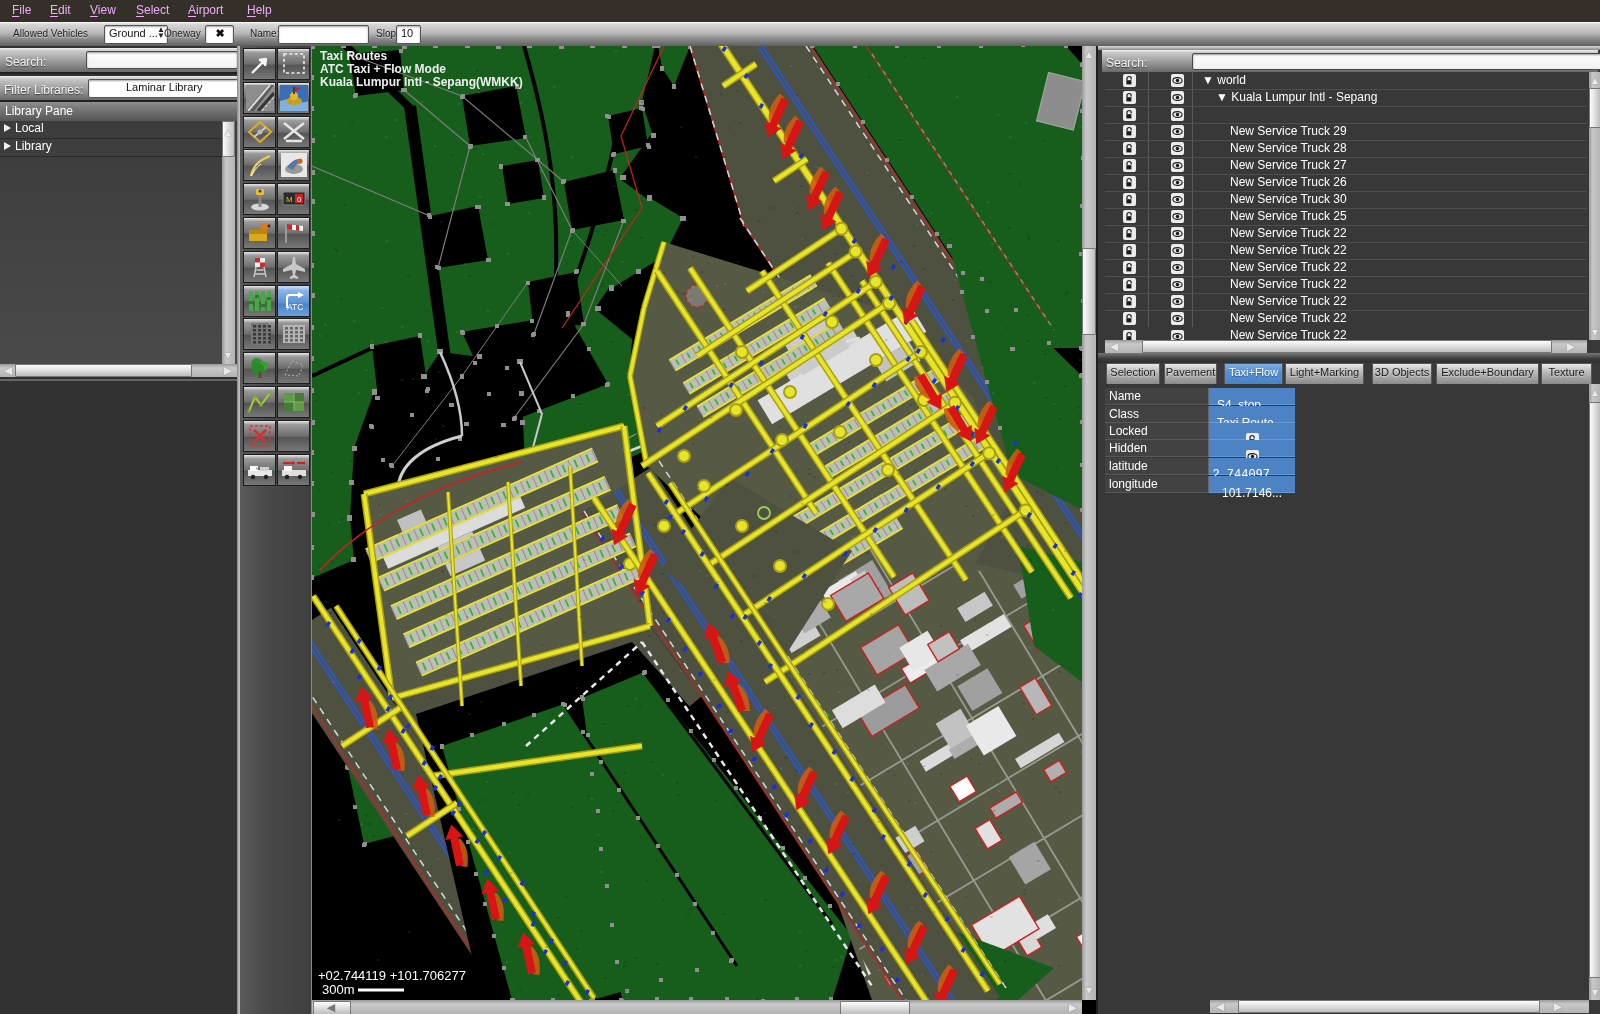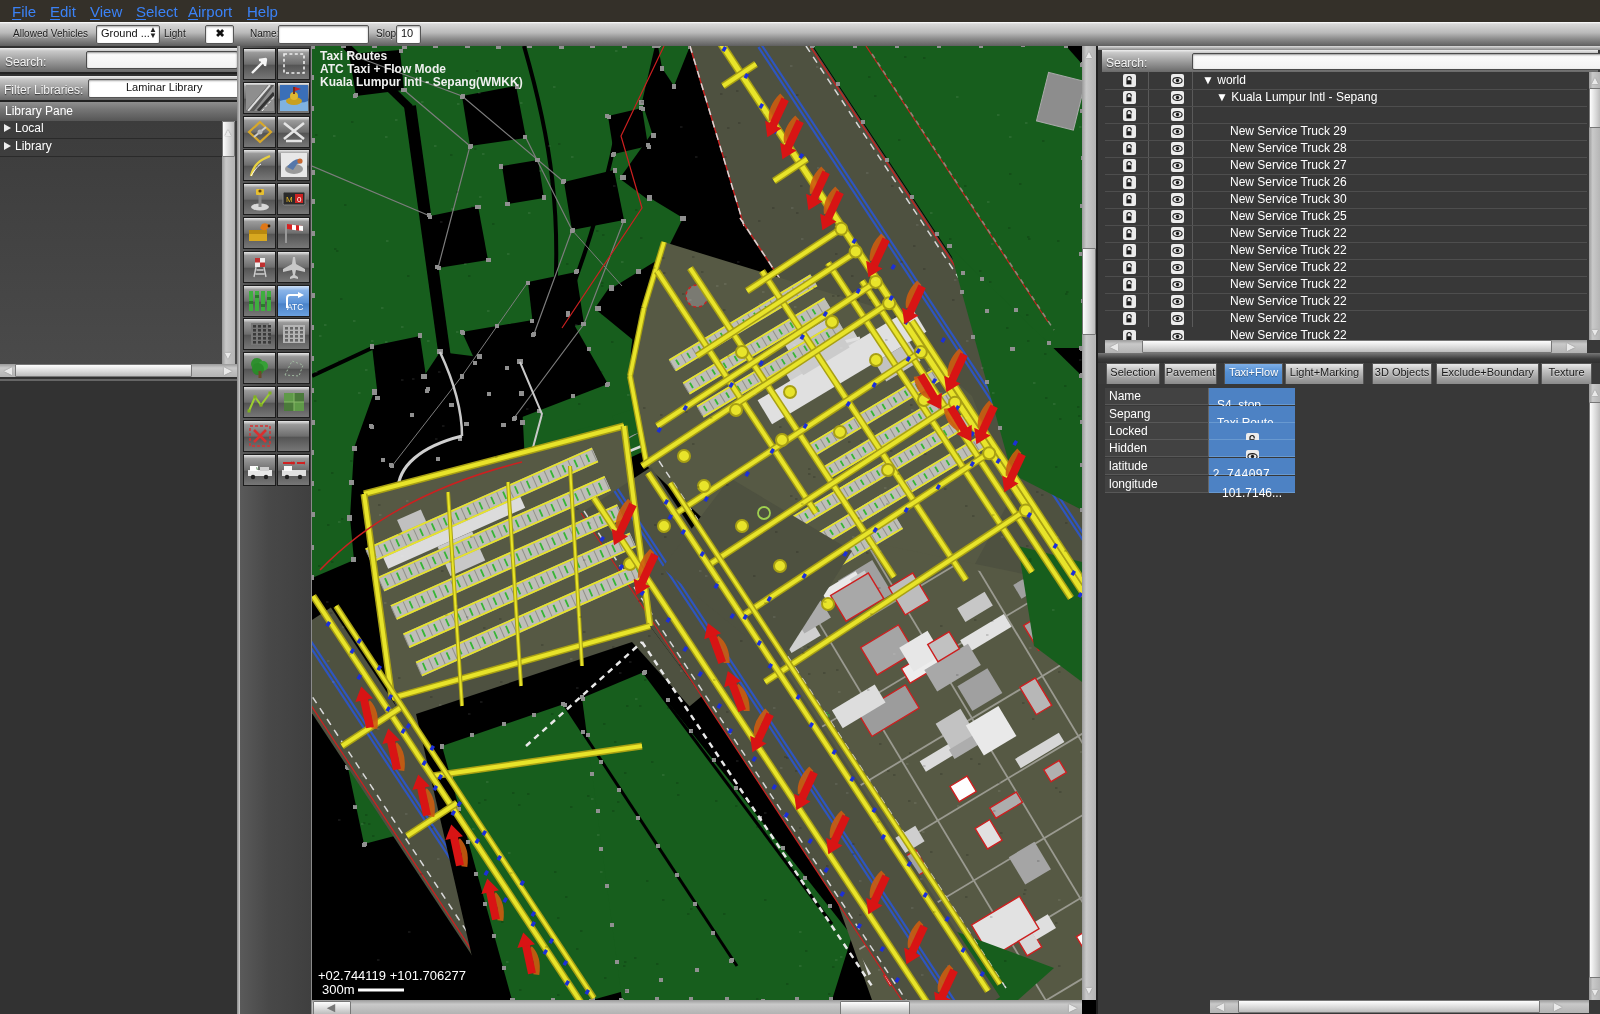--- a/index.html
+++ b/index.html
@@ -1,20 +1,20 @@
 <!DOCTYPE html>
 <html><head><meta charset="utf-8"><title>WED</title>
 <style>
 html,body{margin:0;padding:0;}
 body{width:1600px;height:1014px;overflow:hidden;position:relative;
  font-family:"Liberation Sans",sans-serif;background:#4a4a4a;}
 .abs{position:absolute;}
 
-#menubar{left:0;top:0;width:1600px;height:22px;background:#343029;color:#3b82f6;
- font-size:15px;}
+#menubar{left:0;top:0;width:1600px;height:22px;background:#343029;color:#f0abfc;
+ font-size:12px;}
 #menubar span{position:absolute;top:3px;}
 #menubar u{text-decoration:underline;text-underline-offset:2px;}
 
 #toolbar{left:0;top:22px;width:1600px;height:24px;
  background:linear-gradient(#ffffff 0%,#d9d9d9 8%,#b9b9b9 45%,#8c8c8c 70%,#5f5f5f 100%);
  border-bottom:1px solid #222;}
 .tblabel{position:absolute;font-size:10px;color:#1c1c1c;top:6px;
  text-shadow:0 1px 0 rgba(255,255,255,.5);}
 .combo{position:absolute;top:3px;height:16px;background:#fff;border:1px solid #555;
  border-radius:2px;font-size:11px;color:#111;padding:1px 3px 0 4px;
@@ -70,22 +70,22 @@
 <div id="menubar" class="abs">
     <span style="left:12px"><u>F</u>ile</span>
     <span style="left:50px"><u>E</u>dit</span>
     <span style="left:90px"><u>V</u>iew</span>
     <span style="left:136px"><u>S</u>elect</span>
     <span style="left:188px"><u>A</u>irport</span>
     <span style="left:247px"><u>H</u>elp</span>
   </div>
 <div id="toolbar" class="abs">
     <span class="tblabel" style="left:13px">Allowed Vehicles</span>
-    <span class="combo" style="left:96px;width:55px;">Ground ...<span class="spin">▲<br>▼</span></span>
-    <span class="tblabel" style="left:164px">Light</span>
+    <span class="combo" style="left:104px;width:55px;">Ground ...<span class="spin">▲<br>▼</span></span>
+    <span class="tblabel" style="left:164px">Oneway</span>
     <span class="combo" style="left:205px;width:20px;text-align:center;font-weight:bold;">✖</span>
     <span class="tblabel" style="left:250px">Name:</span>
     <span class="combo" style="left:278px;width:82px;"></span>
     <span class="tblabel" style="left:376px">Slop</span>
     <span class="combo" style="left:396px;width:16px;">10</span>
   </div>
 <div id="leftpanel" class="abs">
     <div class="lrow gbar" style="top:2px;height:24px;border-bottom:2px solid #222;"></div>
     <span class="abs paneltext" style="left:5px;top:9px;">Search:</span>
     <div class="whitein" style="left:86px;top:5px;width:150px;height:16px;"></div>
@@ -2510,21 +2510,21 @@
       <div class="tab" style="left:187px;width:79px;">Light+Marking</div>
       <div class="tab" style="left:274px;width:60px;">3D Objects</div>
       <div class="tab" style="left:338px;width:103px;">Exclude+Boundary</div>
       <div class="tab" style="left:443px;width:51px;">Texture</div>
     </div>
     <div class="prow" style="left:7px;top:342px;width:190px;">
       <span class="plabel">Name</span>
       <span class="pval" style="padding-left:8px;">S4_stop</span>
     </div>
     <div class="prow" style="left:7px;top:360px;width:190px;">
-      <span class="plabel">Sepang</span>
+      <span class="plabel">Class</span>
       <span class="pval" style="padding-left:8px;">Taxi Route ...</span>
     </div>
     <div class="prow" style="left:7px;top:377px;width:190px;">
       <span class="plabel">Locked</span>
       <span class="pval" style="text-align:center;"><svg width="13" height="13" viewBox="0 0 13 13">
           <rect width="13" height="13" rx="2" fill="#ececec"></rect>
           <path d="M4 6.2 V4.6 a2.1 2.1 0 0 1 4.2 0 V5.4" stroke="#1a1a1a" stroke-width="1.2" fill="none"></path>
           <rect x="3.4" y="6.2" width="5" height="4.2" fill="#1a1a1a"></rect>
         </svg></span>
     </div>

